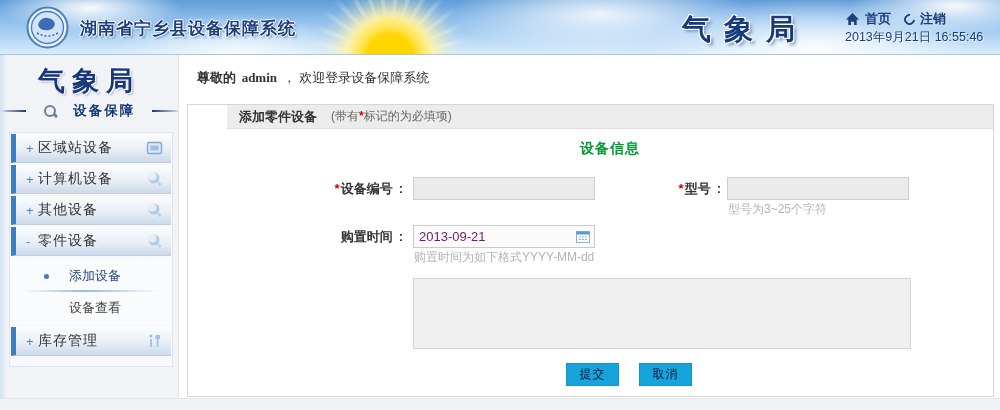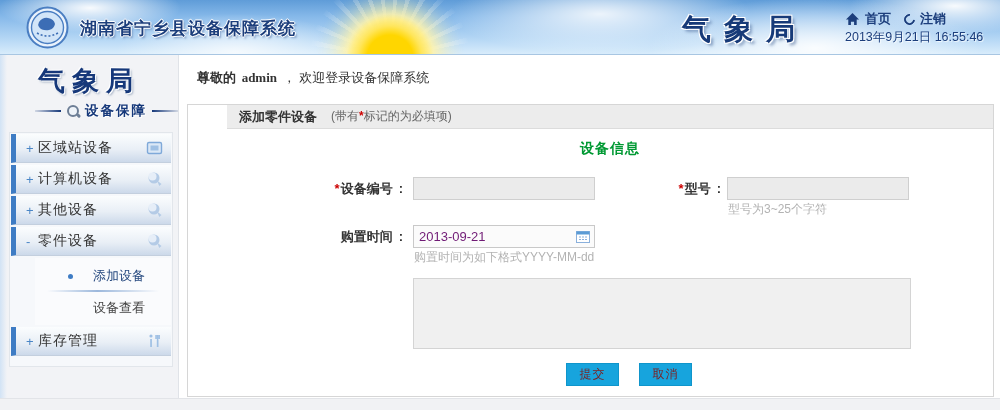--- a/index.html
+++ b/index.html
@@ -41,38 +41,38 @@
   
   .bodyrow { display:flex; height:343px; }
   .footer-strip { height:12px; background:#f1f2f4; border-top:1px solid #e2e4e8; }
 
   
   .sidebar { position:relative; width:178px; background:#f2f3f6; flex:none; }
   .sidebar::before { content:""; position:absolute; left:0; top:0; bottom:0; width:7px;
     background:linear-gradient(90deg,#d2e3f5,rgba(242,243,246,0)); }
   .sb-title { margin-top:8px; text-align:center; font-size:27px; font-weight:bold; color:#16387a; letter-spacing:7px; font-family:"Liberation Serif","DejaVu Serif",serif;
     text-shadow:1px 1px 0 #fff,-1px -1px 0 #fff,2px 2px 2px rgba(120,140,170,.55); }
-  .sb-sub { display:flex; align-items:center; justify-content:flex-end; gap:5px; margin-top:3px; }
+  .sb-sub { display:flex; align-items:center; justify-content:space-between; gap:5px; margin-top:3px; }
   .sb-sub .dash { width:26px; height:2px; background:linear-gradient(90deg,rgba(22,56,122,.15),#16387a); }
   .sb-sub .dash.r { background:linear-gradient(90deg,#16387a,rgba(22,56,122,.15)); }
   .sb-sub .txt { font-size:13.5px; font-weight:bold; color:#16387a; letter-spacing:2px;
     text-shadow:1px 1px 0 #fff; }
   .mag { position:relative; width:14px; height:14px; }
   .mag::before { content:""; position:absolute; left:1px; top:1px; width:8px; height:8px; border:2px solid #6d7e96;
     border-radius:50%; background:#eef3f9; }
   .mag::after { content:""; position:absolute; left:10px; top:10px; width:5px; height:2.5px; background:#6d7e96;
     border-radius:2px; transform:rotate(45deg); }
   .menu-box { margin:12px 5px 0 9px; border:1px solid #e2e6eb; background:#f6f8fb; padding:1px 1px 8px 1px; }
   .menu-item { position:relative; height:29px; margin-bottom:2px; display:flex; align-items:center;
     padding:0 8px 0 10px; cursor:pointer; border-left:5px solid #3e7cc4; border-bottom:1px solid #c3cfde;
     background:linear-gradient(180deg,#fbfdfe 0%, #e9eff6 55%, #ccd9ea 100%); }
   .mi-prefix { color:#4a86c6; font-size:13px; width:12px; flex:none; }
   .mi-label { font-size:14px; color:#333; letter-spacing:1px; }
   .mi-icon { margin-left:auto; width:17px; height:16px; flex:none; }
-  .submenu { background:#fafbfd; padding:6px 0 5px 0; margin-bottom:2px;margin-left:24px; }
+  .submenu { background:#fafbfd; padding:6px 0 5px 0; margin-bottom:2px; }
   .sub-item { position:relative; height:24px; line-height:24px; padding-left:58px; font-size:13px; color:#444; cursor:pointer; }
   .sub-item.active { color:#26497f; }
   .sub-bullet { position:absolute; left:33px; top:10px; width:5px; height:5px; border-radius:50%; background:#3e7cc4; }
   .sub-divider { height:2px; margin:2px 12px 4px 12px;
     background:linear-gradient(90deg,rgba(140,170,210,0),#9cb8dc 45%,rgba(140,170,210,0)); }
 
   
   .main { flex:1; background:#fff; border-left:1px solid #e0e3e8; overflow:hidden; }
   .welcome { padding:14px 0 0 18px; height:34px; font-size:13px; color:#333; }
   .welcome .w-pre { font-weight:bold; }
@@ -91,21 +91,21 @@
   .spread { display:inline-block; letter-spacing:30px; margin-right:-28px; }
   .field { position:absolute; width:182px; height:23px; background:#ebebeb; border:1px solid #cfcfcf; }
   .field input { width:100%; height:100%; border:none; background:transparent; padding:0 5px;
     font-family:"Liberation Sans","DejaVu Sans",sans-serif; font-size:13px; color:#701a75; outline:none; }
   .field.date { background:#fbfbfb; border:1px solid #c9c9c9; }
   .field.date input { width:158px; }
   .cal { position:absolute; right:4px; top:4px; width:14px; height:13px; cursor:pointer; }
   .hint { position:absolute; font-size:12px; color:#b3b3b3; white-space:nowrap; }
   .usage-area { position:absolute; left:186px; top:149px; width:498px; height:71px; background:#f0f0f0;
     border:1px solid #d4d4d4; resize:none; font-family:"Liberation Sans","DejaVu Sans",sans-serif; font-size:13px; color:#222; outline:none; }
-  .btn { position:absolute; top:234px; width:53px; height:23px; background:#17a4dd; color:#7f1d1d;
+  .btn { position:absolute; top:234px; width:53px; height:23px; background:#17a4dd; color:#0f172a;
     border:1px solid #0f95cb; font-size:12px; line-height:21px; text-align:center; cursor:pointer; letter-spacing:1px; }
   .btn.submit { left:339px; }
   .btn.cancel { left:412px; }
 </style>
 </head>
 <body>
 
 <div class="page">
 
   <div class="banner">

